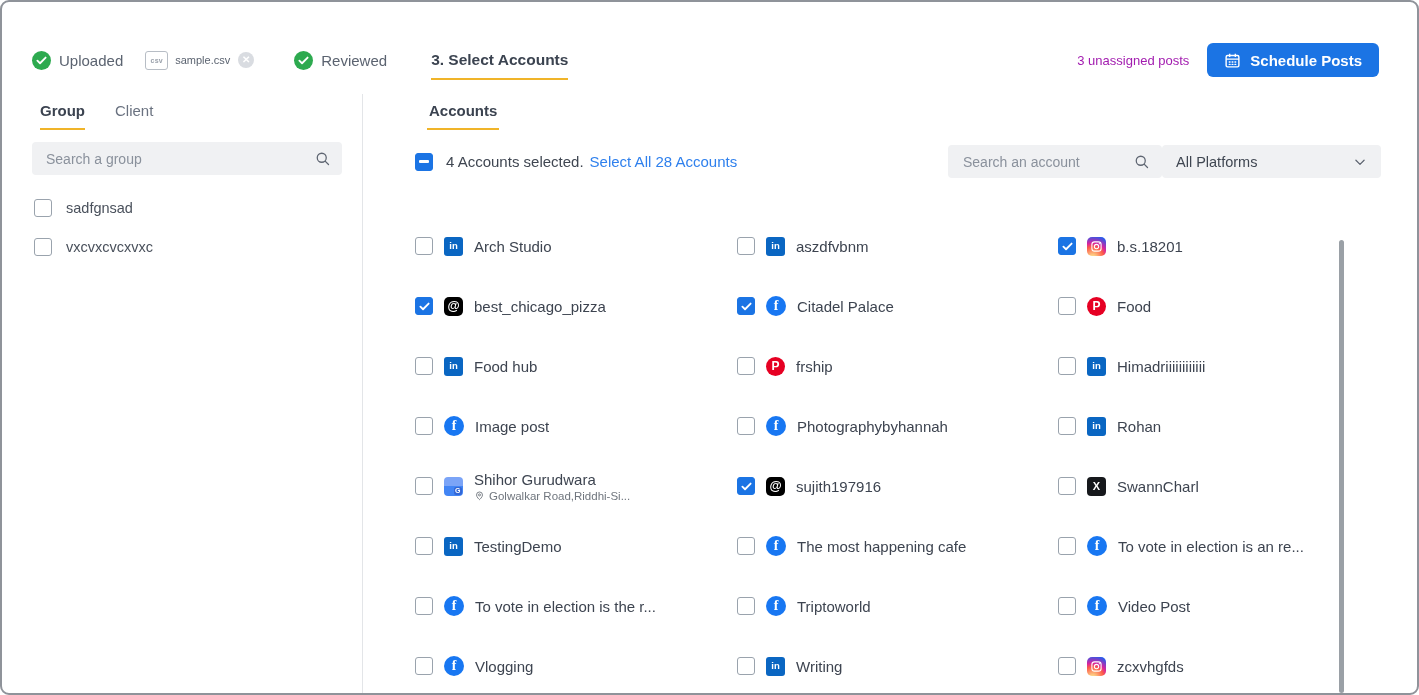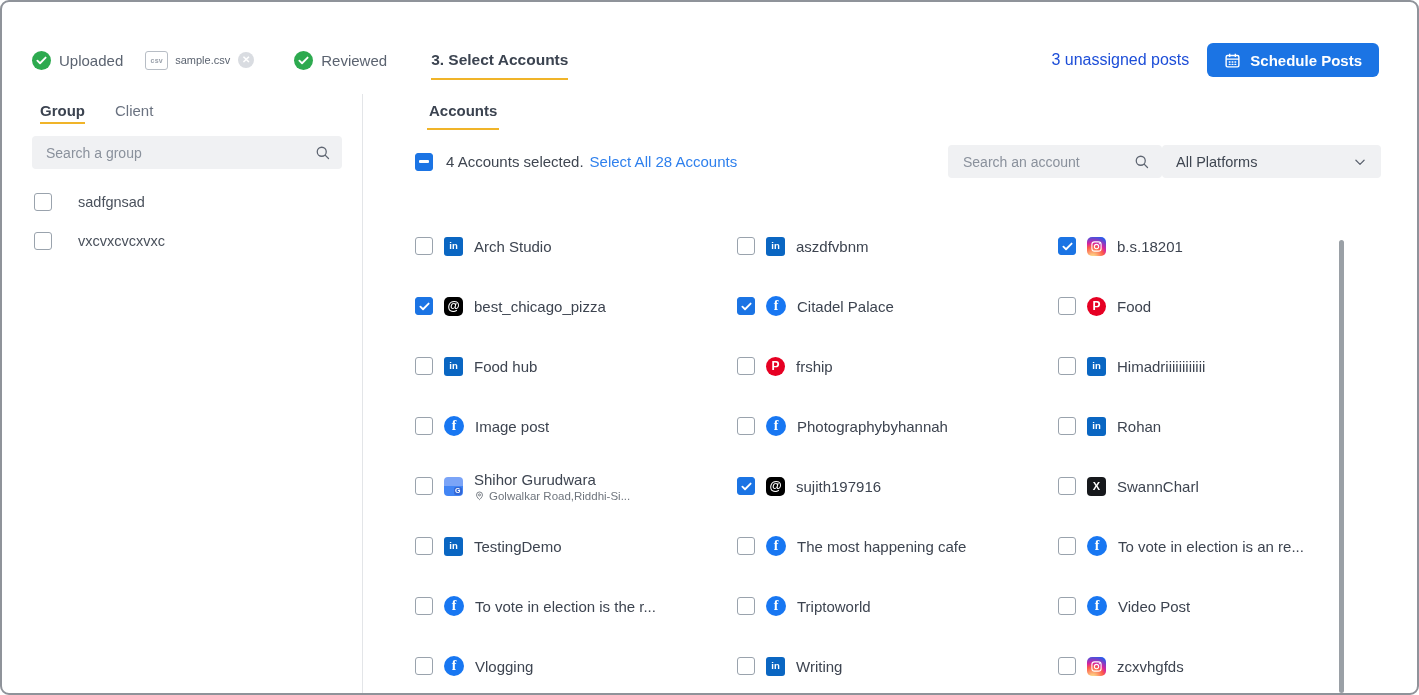--- a/index.html
+++ b/index.html
@@ -11,34 +11,34 @@
   
   .topbar{position:absolute;left:30px;top:40px;right:38px;height:36px;display:flex;align-items:center;}
   .gcheck{width:19px;height:19px;border-radius:50%;background:var(--green,#2daa4f);display:inline-flex;align-items:center;justify-content:center;flex:0 0 auto;}
   .gcheck svg{width:11px;height:11px;}
   .step-label{font-size:15px;color:#5b6370;margin-left:8px;}
   .csvicon{width:21px;height:17px;border:1.5px solid #b7bdc5;border-radius:3px;margin-left:22px;display:inline-flex;align-items:center;justify-content:center;font-size:7px;color:#9aa1ab;font-weight:700;letter-spacing:.2px;}
   .filename{font-size:11px;color:#5b6370;margin-left:7px;}
   .xcircle{width:16px;height:16px;border-radius:50%;background:#d9dce1;color:#fff;font-size:10px;font-weight:700;display:inline-flex;align-items:center;justify-content:center;margin-left:8px;line-height:1;}
   .sp2{margin-left:40px;}
   .step3{font-size:15.5px;color:#3b4350;font-weight:600;margin-left:44px;padding-bottom:9px;border-bottom:2.5px solid var(--gold,#f0b429);transform:translateY(5px);}
-  .unassigned{margin-left:auto;font-size:16px;color:#1d4ed8;}
+  .unassigned{margin-left:auto;font-size:13px;color:#a21caf;}
   .schedule-btn{margin-left:18px;height:34px;padding:0 17px;background:var(--accent,#1b74e4);color:#fff;border:none;border-radius:6px;font-size:15px;font-weight:600;display:inline-flex;align-items:center;gap:9px;font-family:inherit;cursor:pointer;}
   .schedule-btn svg{width:17px;height:17px;}
   
   .sidebar{position:absolute;left:30px;top:100px;width:310px;}
   .side-tabs{display:flex;gap:30px;padding-left:8px;}
-  .tab{font-size:15px;color:#6a7280;padding-bottom:3px;cursor:pointer;}
+  .tab{font-size:15px;color:#6a7280;padding-bottom:9px;cursor:pointer;}
   .tab.active{color:#3b4350;font-weight:600;border-bottom:2.5px solid var(--gold,#f0b429);}
   .searchbox{margin-top:12px;height:33px;background:#f0f1f3;border-radius:4px;display:flex;align-items:center;padding:0 12px;}
   .searchbox input{flex:1;border:none;background:transparent;outline:none;font-size:14px;color:#3f4651;font-family:inherit;}
   .searchbox input::placeholder{color:#8a919c;}
   .searchbox svg{width:15px;height:15px;flex:0 0 auto;}
   .group-list{margin-top:24px;display:flex;flex-direction:column;gap:21px;padding-left:2px;}
-  .group-row{display:flex;align-items:center;gap:26px;}
+  .group-row{display:flex;align-items:center;gap:14px;}
   .cb{width:18px;height:18px;box-sizing:border-box;border:1.6px solid #9aa3ad;border-radius:3px;background:#fff;display:inline-flex;align-items:center;justify-content:center;flex:0 0 auto;cursor:pointer;}
   .cb.checked{background:var(--accent,#1b74e4);border-color:var(--accent,#1b74e4);}
   .cb.checked svg{width:11px;height:11px;}
   .cb.indet{background:var(--accent,#1b74e4);border-color:var(--accent,#1b74e4);}
   .cb.indet::after{content:"";width:10px;height:2.2px;background:#fff;border-radius:1px;}
   .group-label{font-size:14.5px;color:#4a515c;}
   .vdivider{position:absolute;left:360px;top:92px;bottom:0;width:1px;background:#e3e5e8;}
   
   .main{position:absolute;left:407px;top:100px;width:972px;}
   .accounts-tab{display:inline-block;margin-left:18px;font-size:15px;color:#3b4350;font-weight:600;padding:0 2px 9px 2px;border-bottom:2.5px solid var(--gold,#f0b429);cursor:pointer;}

